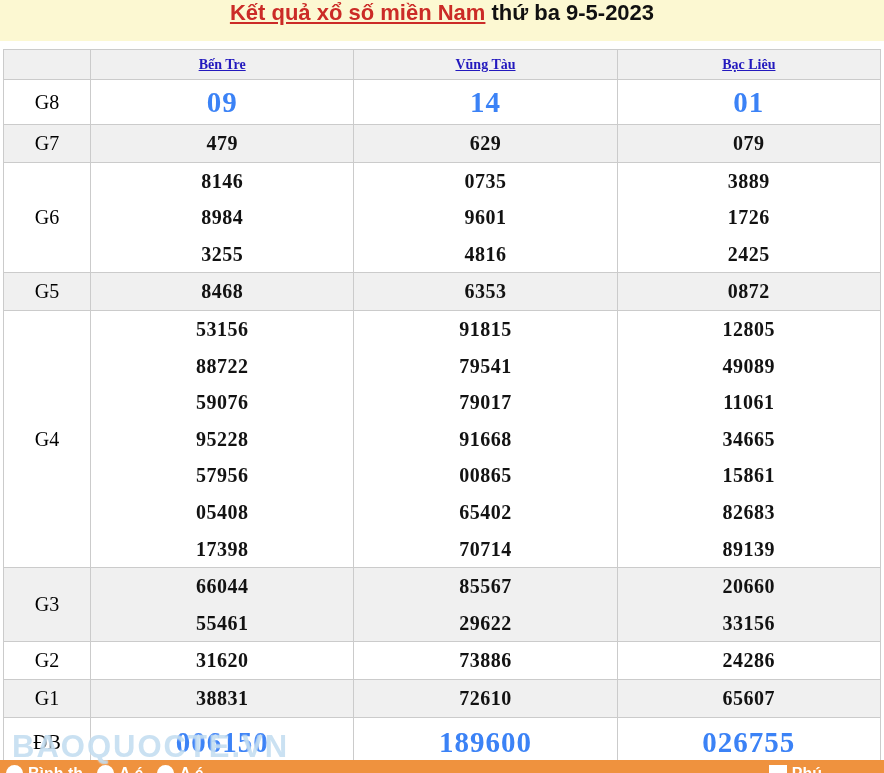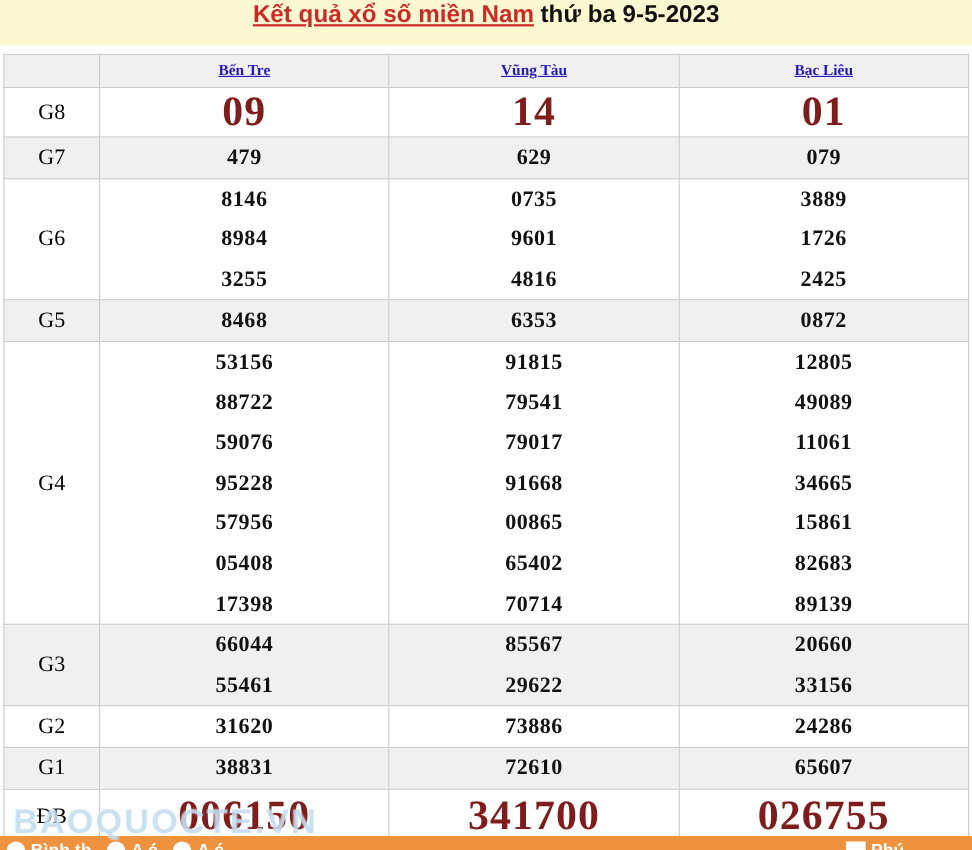--- a/index.html
+++ b/index.html
@@ -37,21 +37,21 @@
   }
   tr.shade{background:#F0F0F0;}
   tr.plain{background:#FFFFFF;}
   .val-line{
     height:36.6px;line-height:36.6px;
     font-size:20px;font-weight:bold;color:#121212;letter-spacing:.5px;
   }
   tr.big-red{height:44px;}
   tr.big-red .val-line{
     height:44px;line-height:44px;
-    font-size:38px;color:#7f1d1d;letter-spacing:1px;
+    font-size:29px;color:#3b82f6;letter-spacing:1px;
   }
   tr.jackpot{height:49px;}
   tr.jackpot .val-line{height:49px;line-height:49px;}
   
   .watermark{
     position:absolute;left:12px;top:729px;z-index:5;
     font-size:31px;font-weight:bold;letter-spacing:2px;
     color:rgba(167,205,233,0.60);
     text-shadow:0 0 2px rgba(255,255,255,0.85);
     pointer-events:none;white-space:nowrap;
@@ -231,21 +231,21 @@
           <td>
             <div class="val-line">65607</div>
           </td>
         </tr>
         <tr class="plain big-red jackpot">
           <td class="row-label">ĐB</td>
           <td>
             <div class="val-line">006150</div>
           </td>
           <td>
-            <div class="val-line">341700</div>
+            <div class="val-line">189600</div>
           </td>
           <td>
             <div class="val-line">026755</div>
           </td>
         </tr>
       </tbody>
   </table>
 </div>
 
 <div class="watermark">BAOQUOCTE.VN</div>

